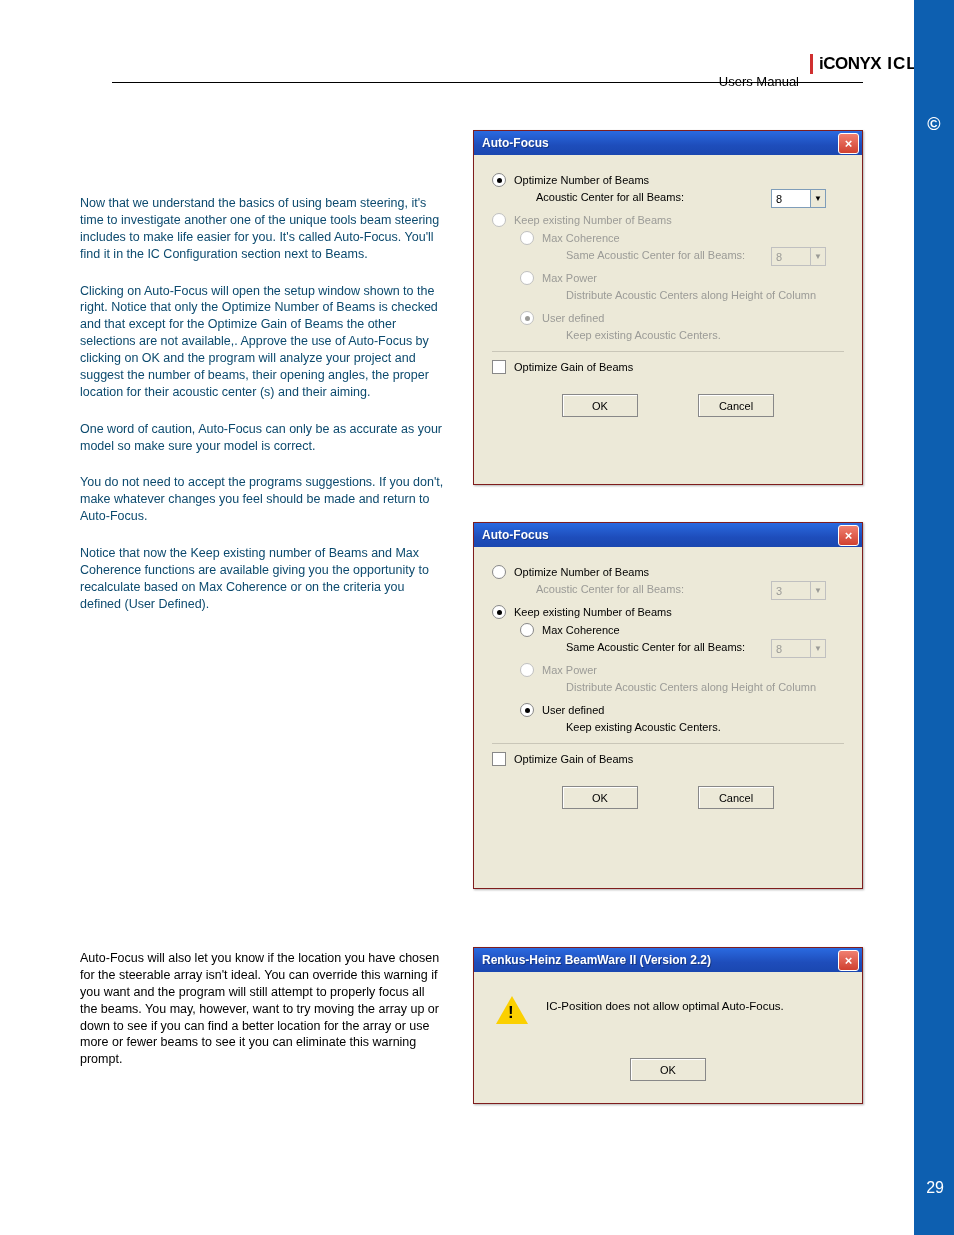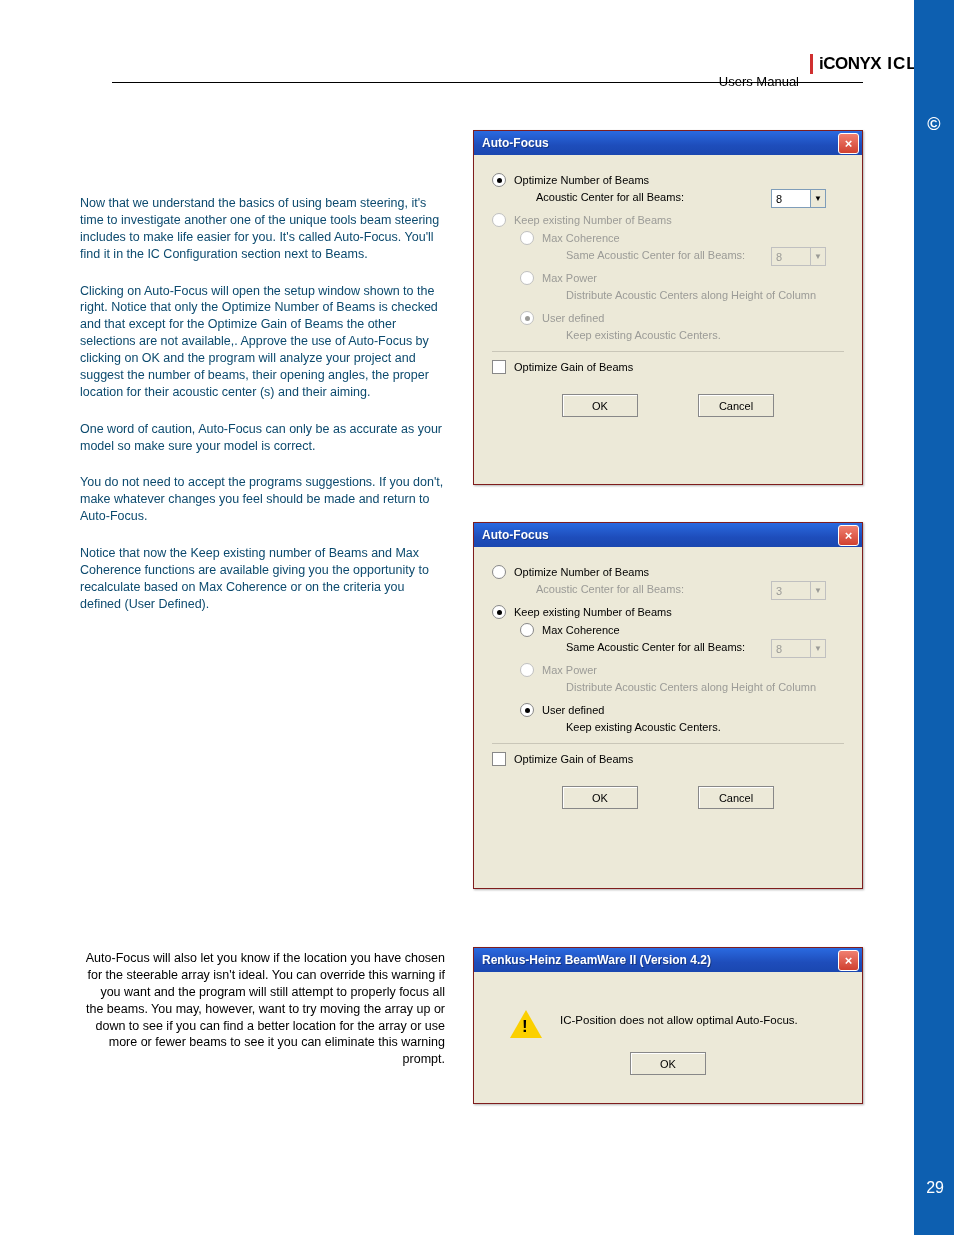--- a/index.html
+++ b/index.html
@@ -71,21 +71,20 @@
     color: #0c4a6e;
   }
   .left-col p { margin: 0 0 20px 0; }
   .left-col-lower {
     position: absolute;
     left: 80px; top: 950px;
     width: 365px;
     font-size: 12.5px;
     line-height: 1.35;
     color: #000;
-    text-align: right;
   }
   .left-col-lower p { margin: 0 0 20px 0; }
 
   
   .dialog {
     position: absolute;
     border: 1px solid #7f1d1d;
     background: #ece9d8;
     box-shadow: 1px 1px 2px rgba(0,0,0,0.3);
   }
@@ -184,21 +183,21 @@
     display: flex; align-items: center; justify-content: center;
     cursor: pointer;
     box-shadow: 1px 1px 0 #fff inset;
   }
   .hr {
     height: 1px; background: #c9c6b8;
     margin: 10px 0 8px 0;
   }
 
   .dialog3 .dbody {
-    padding: 36px;
+    padding: 22px;
     font-family: Tahoma, sans-serif;
     font-size: 11.5px;
     height: calc(100% - 24px);
     box-sizing: border-box;
     display: flex; flex-direction: column;
   }
   .msg-row { display: flex; align-items: flex-start; gap: 18px; flex: 1; }
   .warn-icon {
     width: 0; height: 0;
     border-left: 16px solid transparent;
@@ -358,21 +357,21 @@
 
       <div class="btnrow">
         <div class="wbtn">OK</div>
         <div class="wbtn">Cancel</div>
       </div>
     </div>
   </div>
 
   <div class="dialog dialog3">
     <div class="titlebar">
-      <span class="title">Renkus-Heinz BeamWare II (Version 4.2)</span>
+      <span class="title">Renkus-Heinz BeamWare II (Version 2.2)</span>
       <span class="close-btn">×</span>
     </div>
     <div class="dbody">
       <div class="msg-row">
         <div class="warn-icon"></div>
         <div style="padding-top:6px;">IC-Position does not allow optimal Auto-Focus.</div>
       </div>
       <div class="btnrow">
         <div class="wbtn">OK</div>
       </div>

